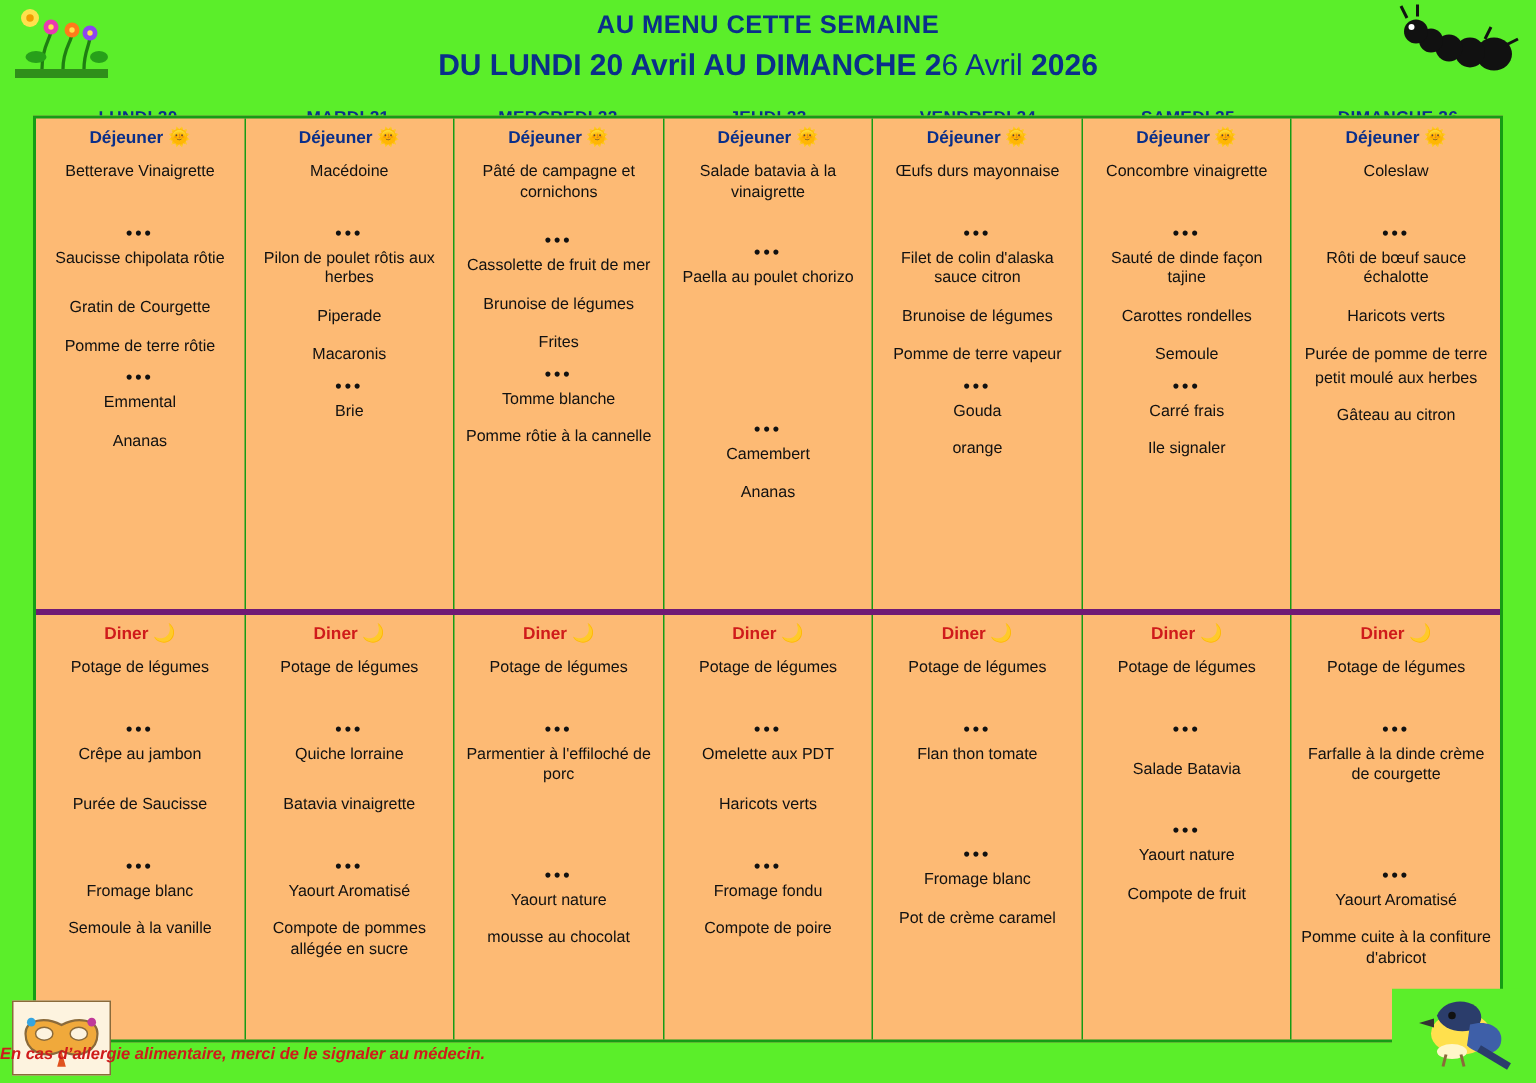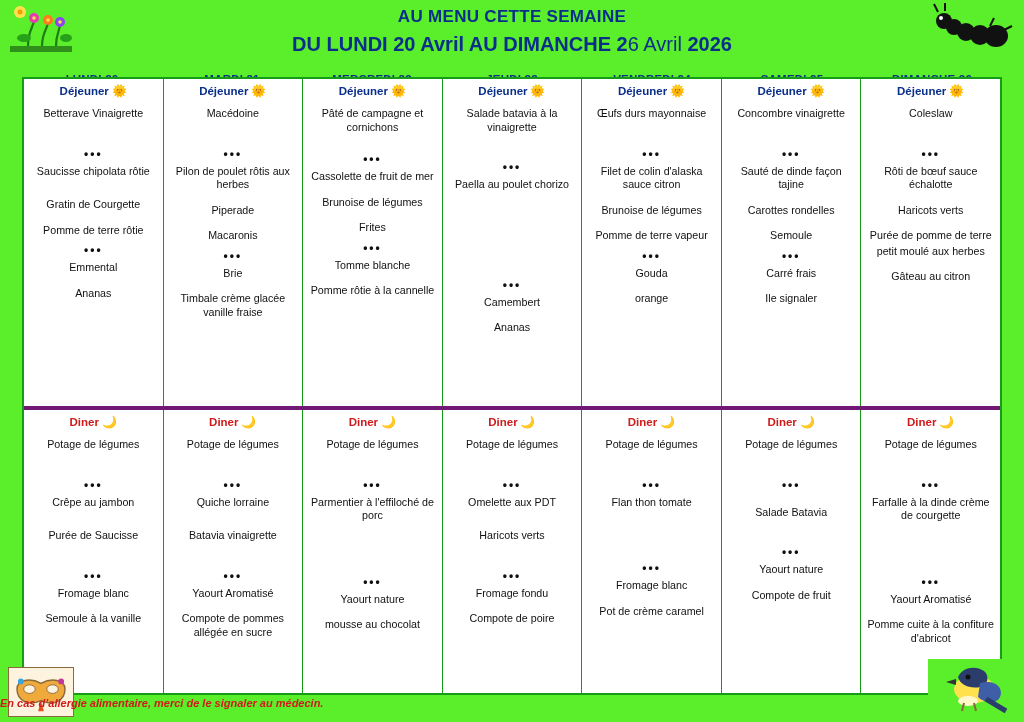--- a/index.html
+++ b/index.html
@@ -64,21 +64,21 @@
     color: #0a2f8a;
     line-height: 19px;
     letter-spacing: .2px;
   }
 
   
   #table {
     position: absolute;
     left: 22px; top: 77px;
     width: 980px; height: 618px;
-    background: #ffffff;
+    background: #fdba74;
     border: 2px solid #159c15;
     display: flex;
     flex-direction: column;
   }
   .meal-block {
     display: flex;
     flex: 0 0 auto;
   }
   #lunch-block { height: 327px; }
   #dinner-block { height: 287px; border-top: 4px solid #701a75; }
@@ -227,21 +227,20 @@
         <div class="gap-md"></div>
         <div class="dots">•••</div>
         <div class="item">Pilon de poulet rôtis aux herbes</div>
         <div class="gap-sm"></div>
         <div class="item">Piperade</div>
         <div class="gap-sm"></div>
         <div class="item">Macaronis</div>
         <div class="dots">•••</div>
         <div class="item">Brie</div>
         <div class="gap-sm"></div>
-        <div class="item">Timbale crème glacée vanille fraise</div>
       </div>
 
       <div class="col">
         <div class="meal-head lunch-head"><span>Déjeuner</span> <span class="emoji">🌞</span></div>
         <div class="item">Pâté de campagne et cornichons</div>
         <div class="gap-sm"></div>
         <div class="dots">•••</div>
         <div class="item">Cassolette de fruit de mer</div>
         <div class="gap-sm"></div>
         <div class="item">Brunoise de légumes</div>

